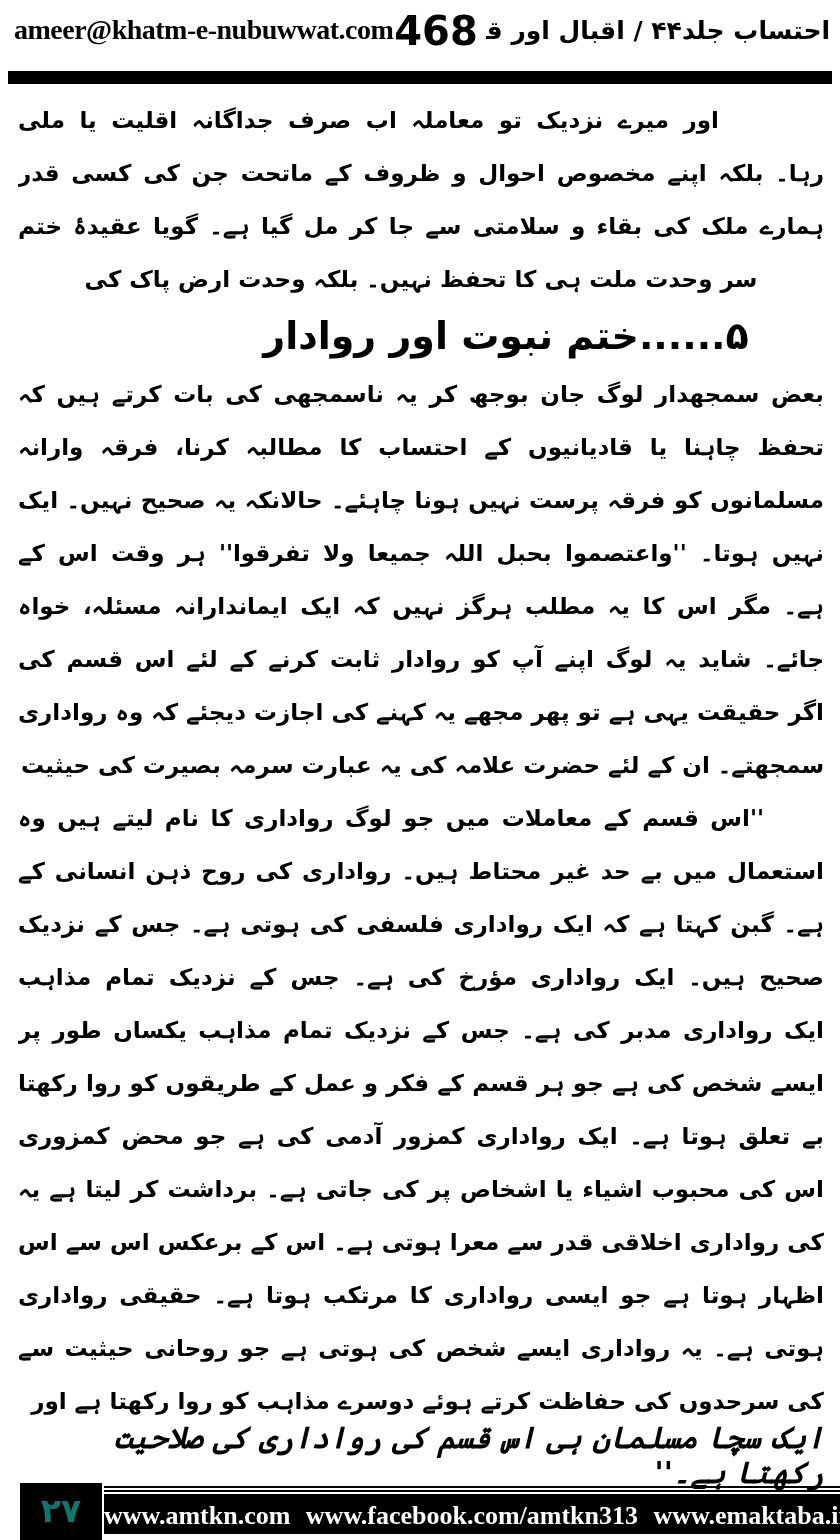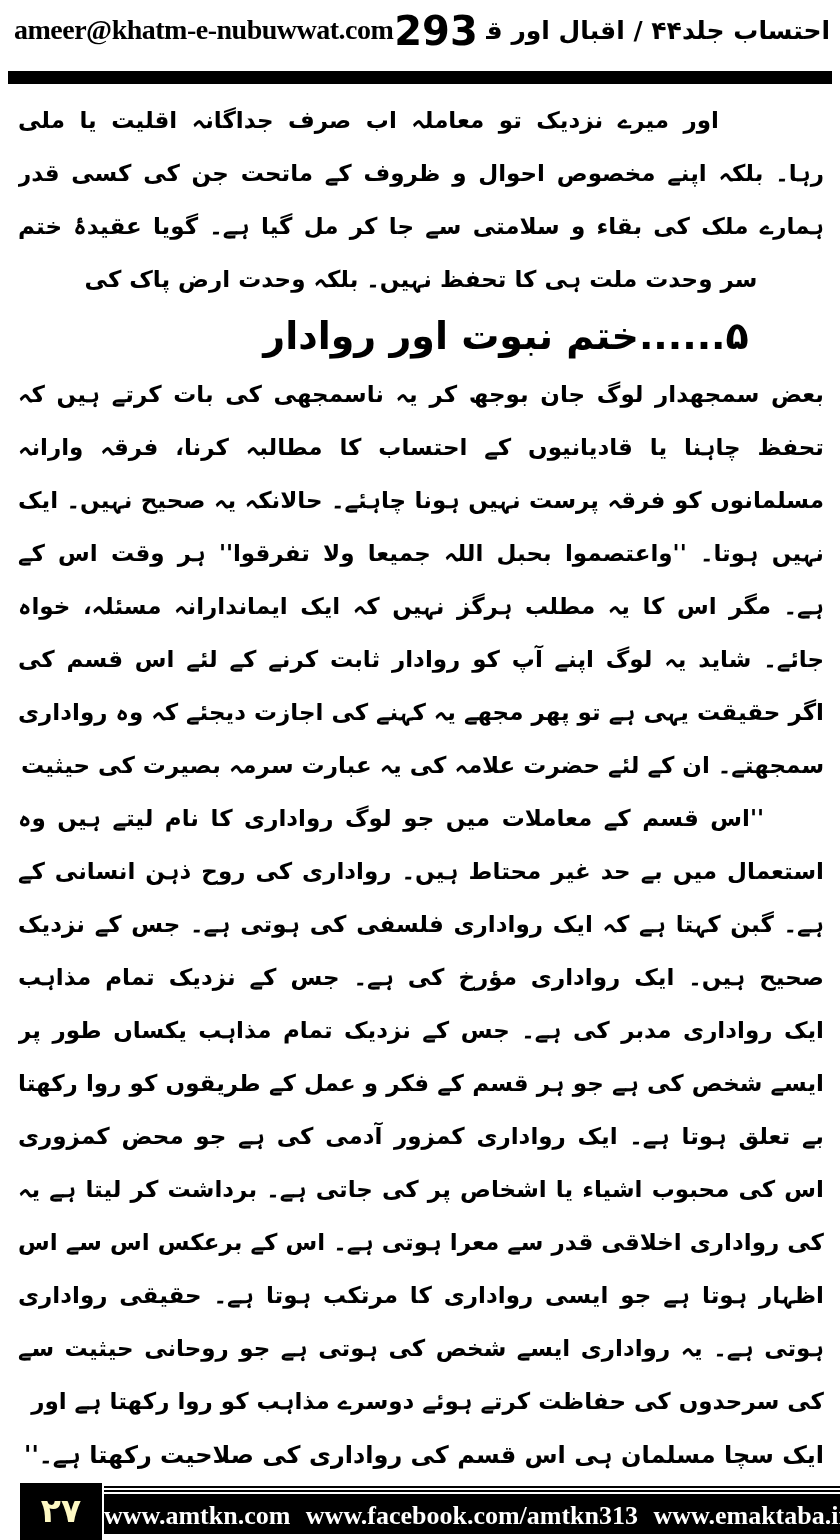--- a/index.html
+++ b/index.html
@@ -27,41 +27,41 @@
           text-align:justify; text-align-last:justify; }
   .ind105 { padding-right:105px; }
   .ind60  { padding-right:60px; }
   .cent   { text-align:center; text-align-last:center; padding:0 55px; }
   .endline{ text-align:right; text-align-last:right; }
   .heading { height:62px; line-height:60px; overflow:hidden;
              text-align:center; padding-left:170px;
              font-size:38px; font-weight:700; }
   .lastrow { height:53px; display:flex; justify-content:space-between;
              align-items:center; }
-  .lastrow .closing { font-size:24px; }
+  .lastrow .closing { font-size:30px;font-style:italic; }
   .lastrow .cite { font-size:21px; white-space:nowrap; }
   
   .badge { position:absolute; left:20px; top:1483px; width:82px; height:57px;
-           background:#000; color:#fef9c3; direction:rtl; text-align:center;
+           background:#000; color:#0f766e; direction:rtl; text-align:center;
            font:bold 33px "DejaVu Sans", sans-serif; line-height:56px; }
   .footruns { position:absolute; left:104px; right:0; top:1486px; }
   .thin { height:2px; background:#000; margin-bottom:2px; }
   .thin.t3 { height:3px; margin-bottom:0; }
   .linkbar { height:37px; background:#000; color:#fff; text-align:center;
              font:bold 26px "Liberation Serif", serif; line-height:37px;
              word-spacing:9px; white-space:nowrap; }
 </style>
 </head>
 <body>
 
 <div class="page">
 
   <div class="hdr">
     <div class="hdr-email">ameer@khatm-e-nubuwwat.com</div>
-    <div class="hdr-num">293</div>
+    <div class="hdr-num">468</div>
     <div class="hdr-title">احتساب جلد۴۴ / اقبال اور قادیانی</div>
   </div>
   <div class="hdr-rule"></div>
 
   <div class="bodytext">
 
     <div class="line ind105">اور میرے نزدیک تو معاملہ اب صرف جداگانہ اقلیت یا ملی وحدت کے تحفظ ہی کا نہیں</div>
     <div class="line">رہا۔ بلکہ اپنے مخصوص احوال و ظروف کے ماتحت جن کی کسی قدر تشریح پیچھے ہو چکی ہے۔ خود</div>
     <div class="line">ہمارے ملک کی بقاء و سلامتی سے جا کر مل گیا ہے۔ گویا عقیدۂ ختم نبوت کا آئینی تحفظ اب صرف</div>
     <div class="line cent">سر وحدت ملت ہی کا تحفظ نہیں۔ بلکہ وحدت ارض پاک کی بقاء و سلامتی کا راز بھی یہی ہے۔</div>

